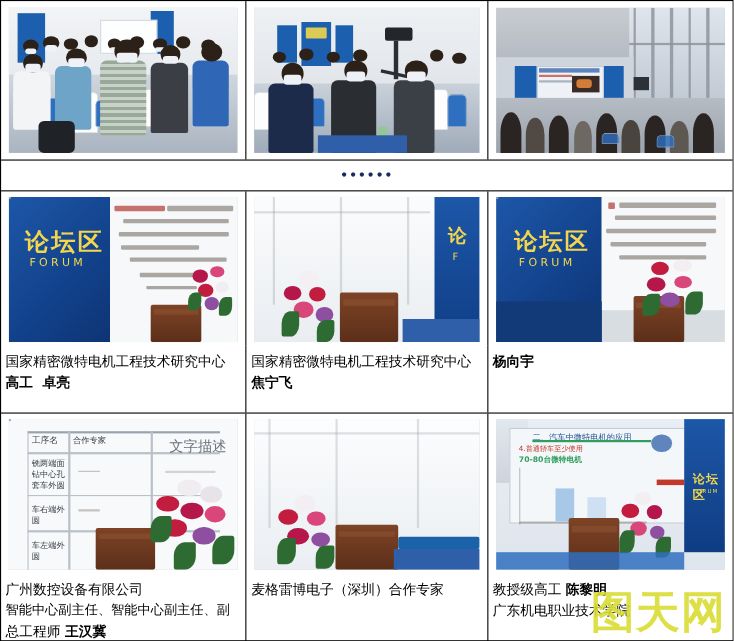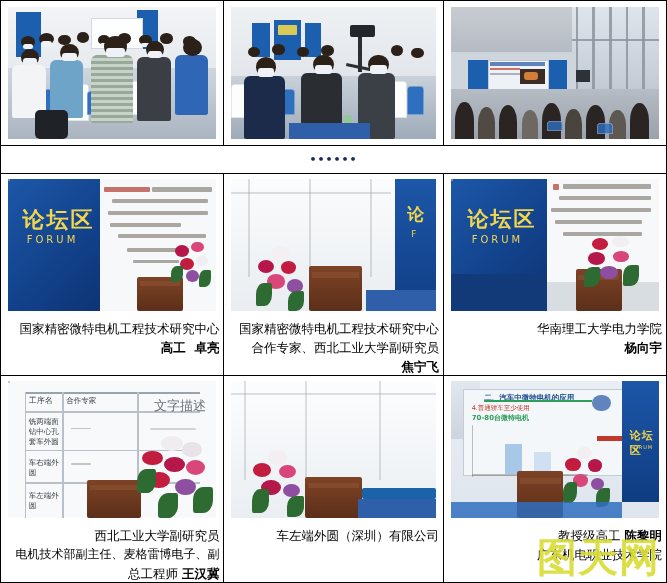--- a/index.html
+++ b/index.html
@@ -28,21 +28,21 @@
   .ph{width:100%;height:100%;position:relative;overflow:hidden;background:#d8dde2;}
 
   
   .dotsrow{height:27px;border-bottom:1px solid #000;display:flex;align-items:center;justify-content:center;}
   .dots{letter-spacing:1px;font-size:11px;color:#1a2a5e;line-height:1;font-weight:700;}
 
   
   .photorow{height:140px;}
   .photorow .cell{padding:5px 7px 3px 7px;}
   .textrow{border-bottom:1px solid #000;}
-  .textrow .cell{padding:5px 4px 6px 4px;text-align:right;}
+  .textrow .cell{padding:5px 4px 6px 4px;text-align:left;}
   .r2 .textrow{height:62px;}
   .r3 .textrow{height:70px;}
   .r3 .photorow{height:145px;}
 
   .c-1{width:33.6%;}
   .c-2{width:33.0%;}
   .c-3{width:33.4%;}
 
   .line{
     font-size:12.5px;line-height:19px;white-space:nowrap;
@@ -336,25 +336,23 @@
       </div>
     </div>
 
     <div class="row textrow">
       <div class="cell c-1">
         <div class="line">国家精密微特电机工程技术研究中心</div>
         <div class="line name"><span>高工</span>&nbsp; <span>卓亮</span></div>
       </div>
       <div class="cell c-2">
         <div class="line">国家精密微特电机工程技术研究中心</div>
-        <div class="line">合作专家、西北工业大学副研究员</div>
         <div class="line name">焦宁飞</div>
       </div>
       <div class="cell c-3">
-        <div class="line">华南理工大学电力学院</div>
         <div class="line name">杨向宇</div>
       </div>
     </div>
   </div>
 
   <div class="r3">
     <div class="row photorow">
 
       <div class="cell c-1">
         <div class="ph">
@@ -433,21 +431,21 @@
           <div class="b" style="left:64%;top:78%;width:36%;height:8%;background:#1b63a8;border-radius:2px;"></div>
           <div class="b" style="left:62%;top:86%;width:38%;height:14%;background:#2f5fa8;"></div>
         </div>
       </div>
 
       <div class="cell c-3">
         <div class="ph">
           <div class="b" style="inset:0;background:linear-gradient(#e9eef4,#dfe5ec);"></div>
           <div class="glass" style="left:0;top:0;width:14%;height:42%;opacity:.7;"></div>
           <div class="bigscreen" style="left:6%;top:6%;width:76%;height:62%;background:#f4f7fa;"></div>
-          <div style="position:absolute;left:16%;top:9%;font-size:7.5px;font-weight:700;color:#1d4e8f;">二、汽车中微特电机的应用</div>
+          <div style="position:absolute;left:16%;top:9%;font-size:7.5px;font-weight:400;color:#1d4e8f;">二、汽车中微特电机的应用</div>
           <div class="b" style="left:16%;top:14%;width:52%;height:1.5px;background:#2f9e5c;"></div>
           <div style="position:absolute;left:10%;top:17%;font-size:6.5px;color:#c0392b;">4.普通轿车至少使用</div>
           <div style="position:absolute;left:10%;top:23%;font-size:7px;color:#2f9e5c;font-weight:700;">70-80台微特电机</div>
           <div class="b" style="left:68%;top:10%;width:9%;height:12%;background:#2f5fa8;border-radius:50%;opacity:.75;"></div>
           <div class="sline" style="left:10%;top:32%;width:1.5px;height:38%;opacity:.4;"></div>
           <div class="sline" style="left:10%;top:68%;width:56%;height:1.5px;opacity:.4;"></div>
           <div class="b" style="left:26%;top:46%;width:8%;height:22%;background:#a8c8e8;"></div>
           <div class="b" style="left:40%;top:52%;width:8%;height:16%;background:#cfe0f2;"></div>
           <div class="b" style="left:70%;top:40%;width:12%;height:4%;background:#c0392b;"></div>
           <div class="b" style="left:82%;top:0;width:18%;height:88%;background:linear-gradient(#1d57a8,#0f3c82);"></div>
@@ -470,26 +468,26 @@
             <div class="leaf" style="left:0%;top:56%;width:26%;height:34%;"></div>
             <div class="leaf" style="left:60%;top:66%;width:26%;height:30%;"></div>
           </div>
           <div class="b" style="left:0;top:88%;width:82%;height:12%;background:#2f6fc0;opacity:.85;"></div>
         </div>
       </div>
     </div>
 
     <div class="row textrow" style="border-bottom:none;">
       <div class="cell c-1">
-        <div class="line">西北工业大学副研究员</div>
-        <div class="line small">电机技术部副主任、麦格雷博电子、副</div>
+        <div class="line">广州数控设备有限公司</div>
+        <div class="line small">智能中心副主任、智能中心副主任、副</div>
         <div class="line"><span>总工程师</span> <span class="name">王汉冀</span></div>
       </div>
       <div class="cell c-2">
-        <div class="line">车左端外圆（深圳）有限公司</div>
+        <div class="line">麦格雷博电子（深圳）合作专家</div>
       </div>
       <div class="cell c-3">
         <div class="line"><span>教授级高工</span> <span class="name">陈黎明</span></div>
         <div class="line">广东机电职业技术学院</div>
       </div>
     </div>
   </div>
 
   <div class="watermark">图天网</div>
 

